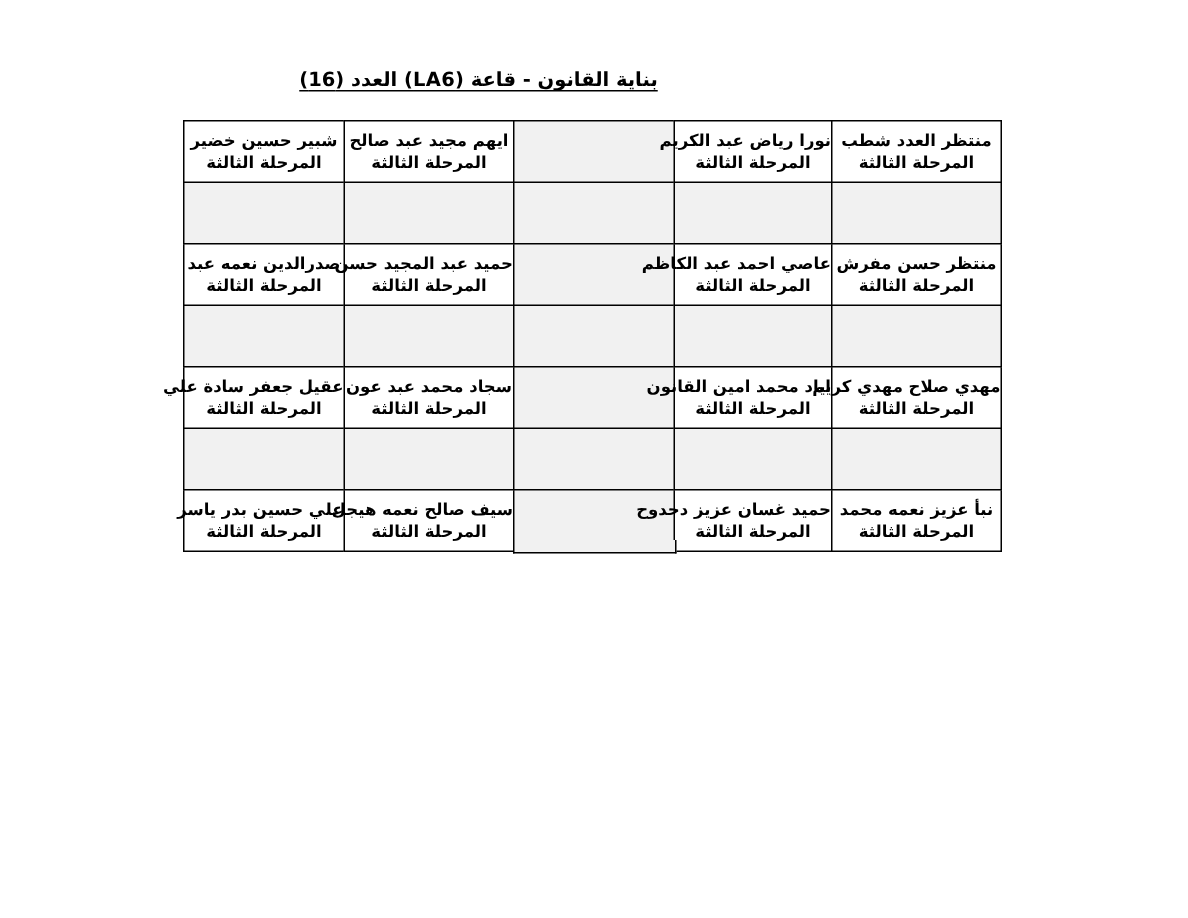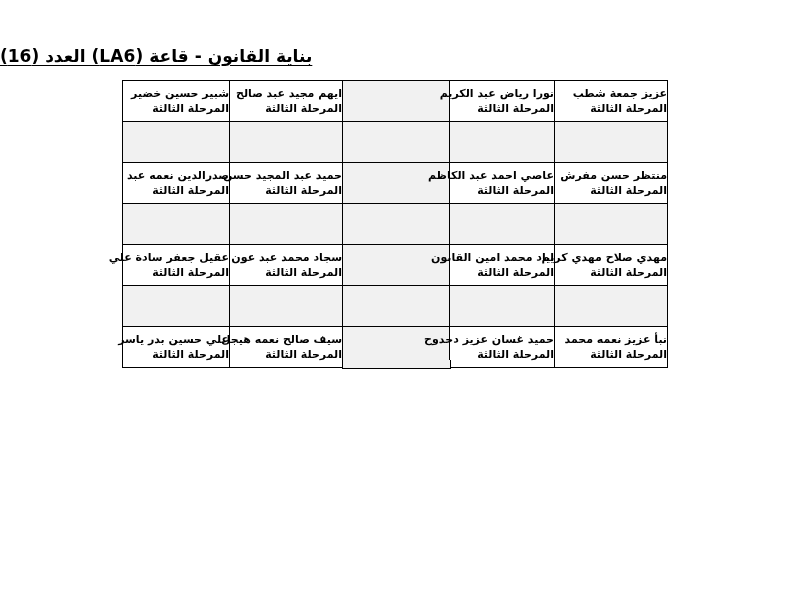--- a/index.html
+++ b/index.html
@@ -13,44 +13,44 @@
     width: 792px;
     height: 612px;
     background: #ffffff;
     overflow: hidden;
   }
   .doc-title {
     position: absolute;
     top: 46px;
     left: 0;
     width: 638px;
-    text-align: left;
+    text-align: center;
     direction: rtl;
-    font-size: 17px;
+    font-size: 13px;
     font-weight: bold;
     color: #000000;
     text-decoration: underline;
     text-underline-offset: 3px;
     letter-spacing: 0.2px;
   }
   table.seating {
     position: absolute;
     left: 122px;
     top: 80px;
     width: 545px;
     border-collapse: collapse;
     table-layout: fixed;
     direction: rtl;
   }
   table.seating td {
     border: 1.5px solid #000000;
     padding: 0;
     height: 40px;
     vertical-align: middle;
-    text-align: right;
+    text-align: center;
   }
   td.student-cell { background: #ffffff; }
   td.shaded-cell  { background: #f1f1f1; }
   .nm, .st {
     direction: rtl;
     font-size: 11px;
     font-weight: bold;
     color: #000000;
     line-height: 15px;
     white-space: nowrap;
@@ -77,21 +77,21 @@
     <colgroup>
       <col style="width:113px">
       <col style="width:105px">
       <col style="width:107px">
       <col style="width:113px">
       <col style="width:107px">
     </colgroup>
     <tbody>
       <tr>
         <td class="student-cell">
-          <div class="nm">عزيز جمعة شطب</div>
+          <div class="nm">منتظر العدد شطب</div>
           <div class="st">المرحلة الثالثة</div>
         </td>
         <td class="student-cell">
           <div class="nm">نورا رياض عبد الكريم</div>
           <div class="st">المرحلة الثالثة</div>
         </td>
         <td class="shaded-cell"></td>
         <td class="student-cell">
           <div class="nm">ايهم مجيد عبد صالح</div>
           <div class="st">المرحلة الثالثة</div>

